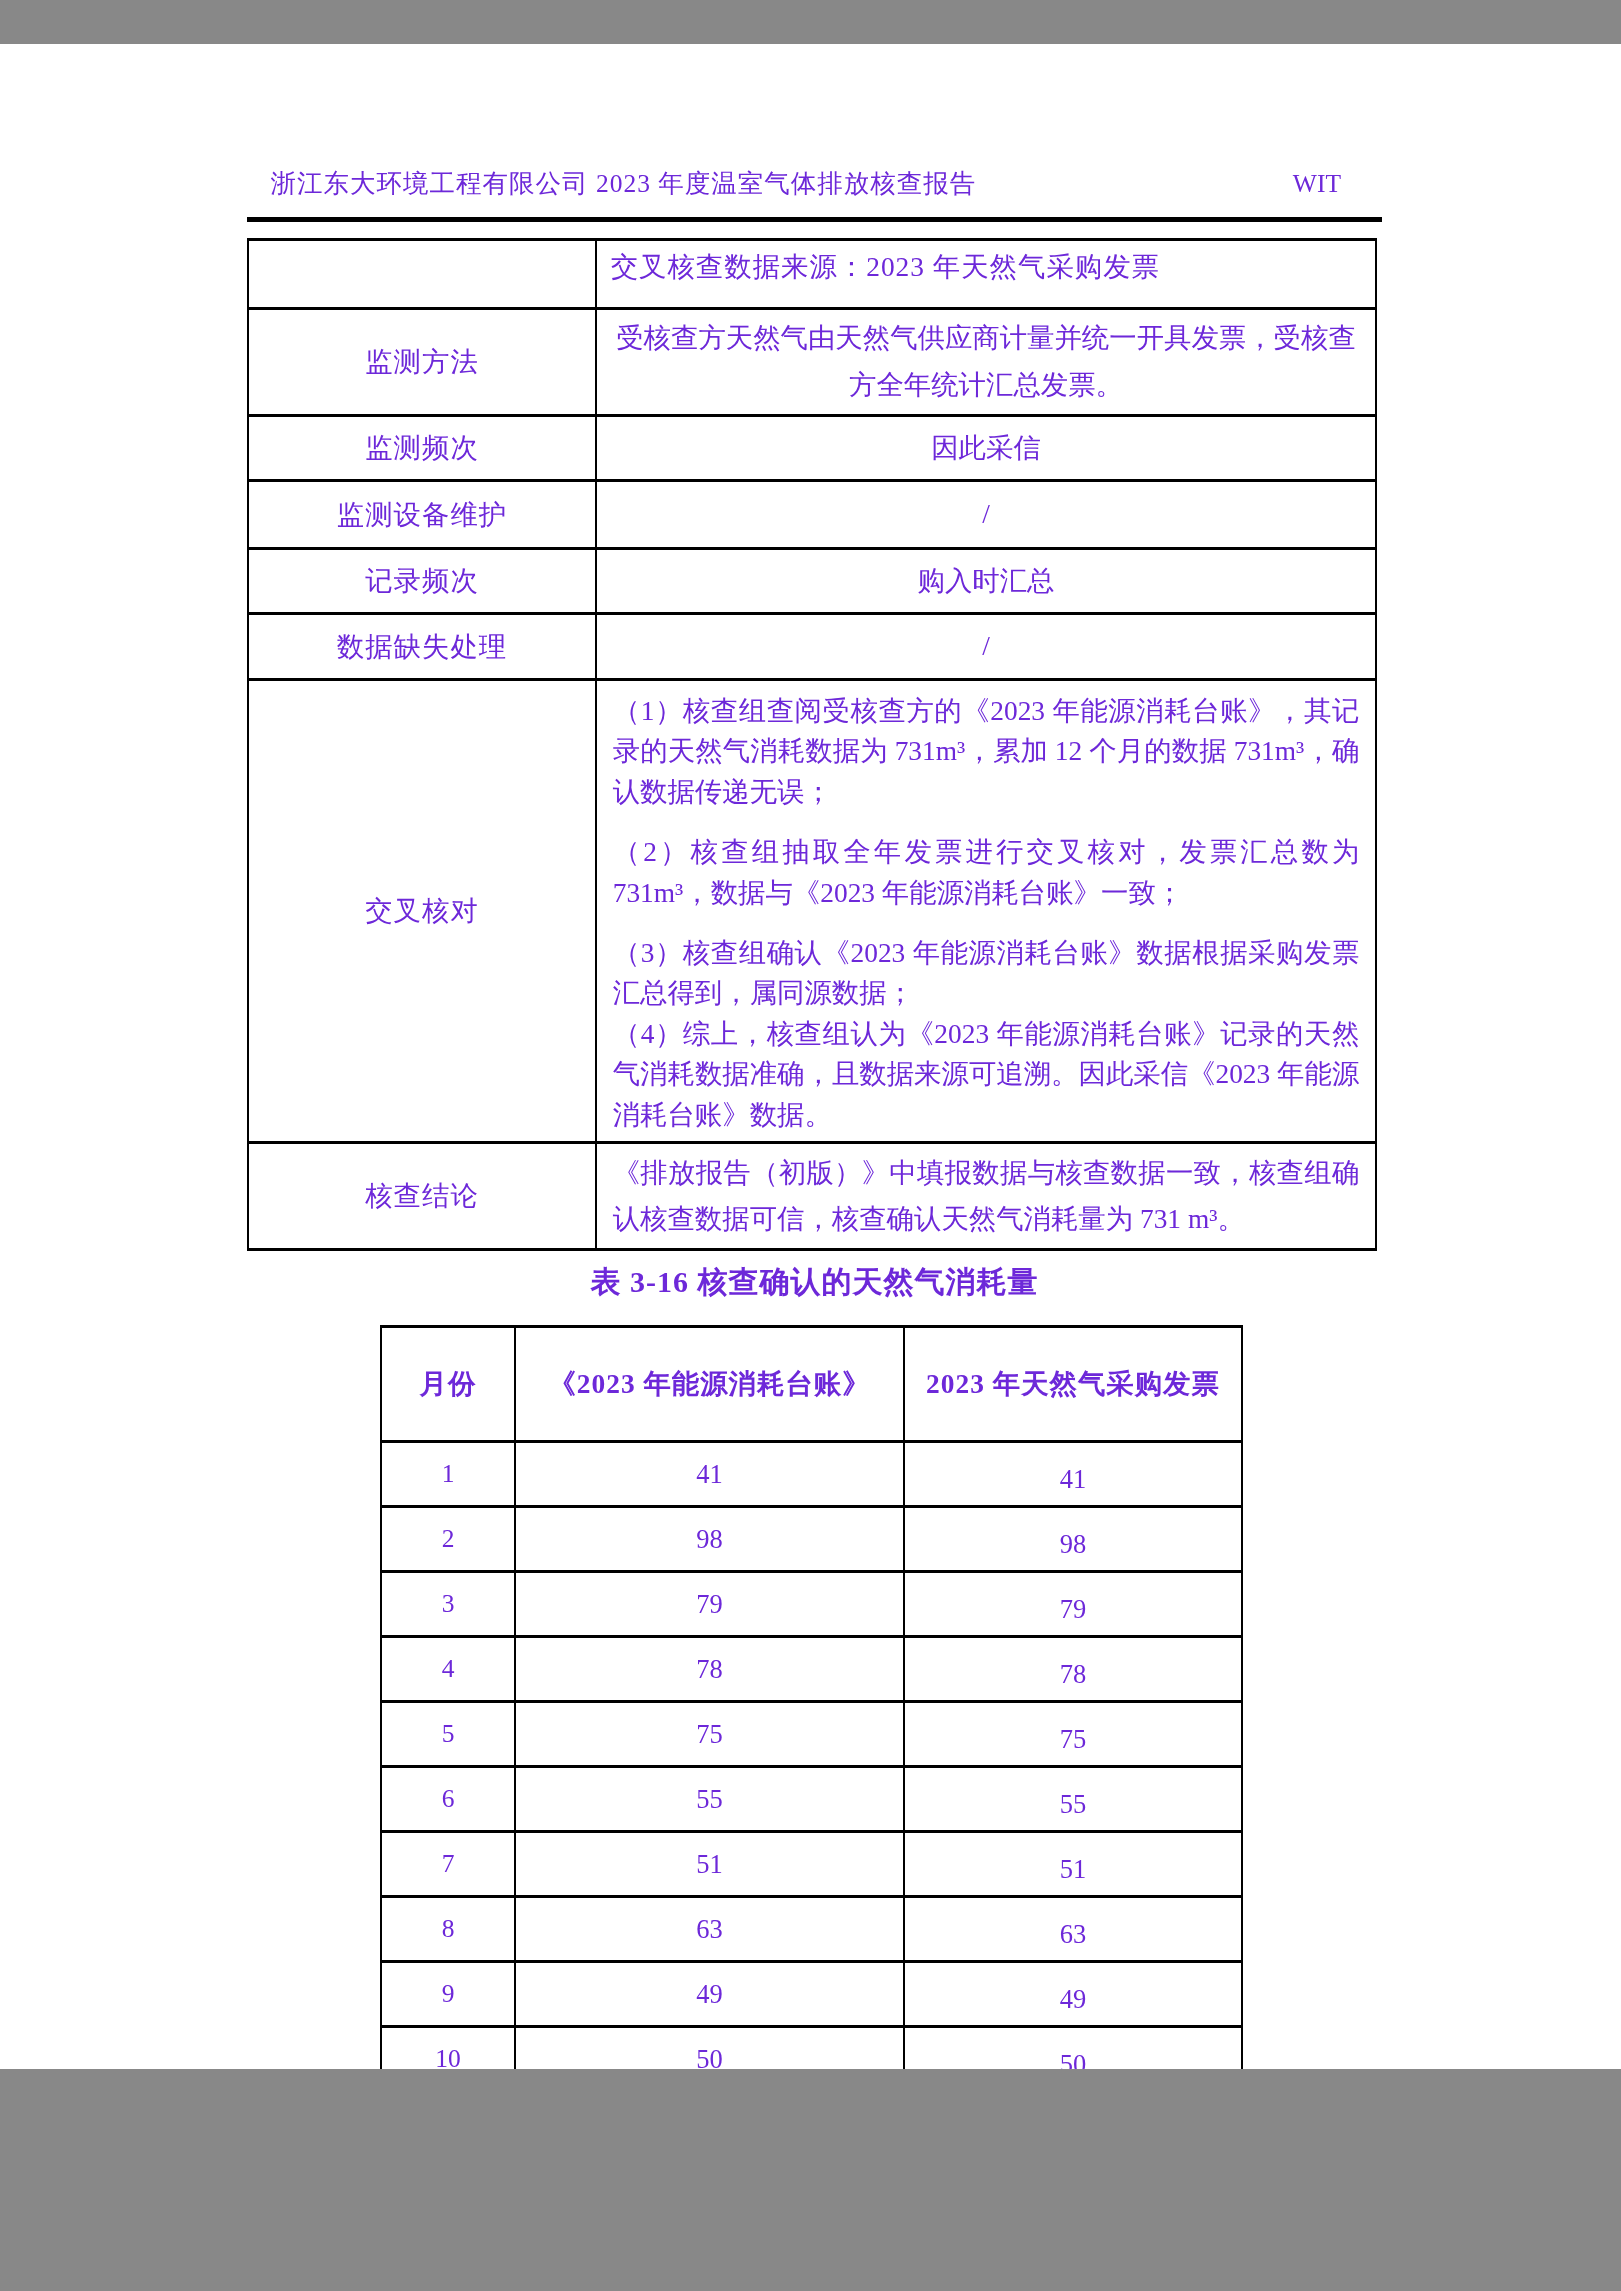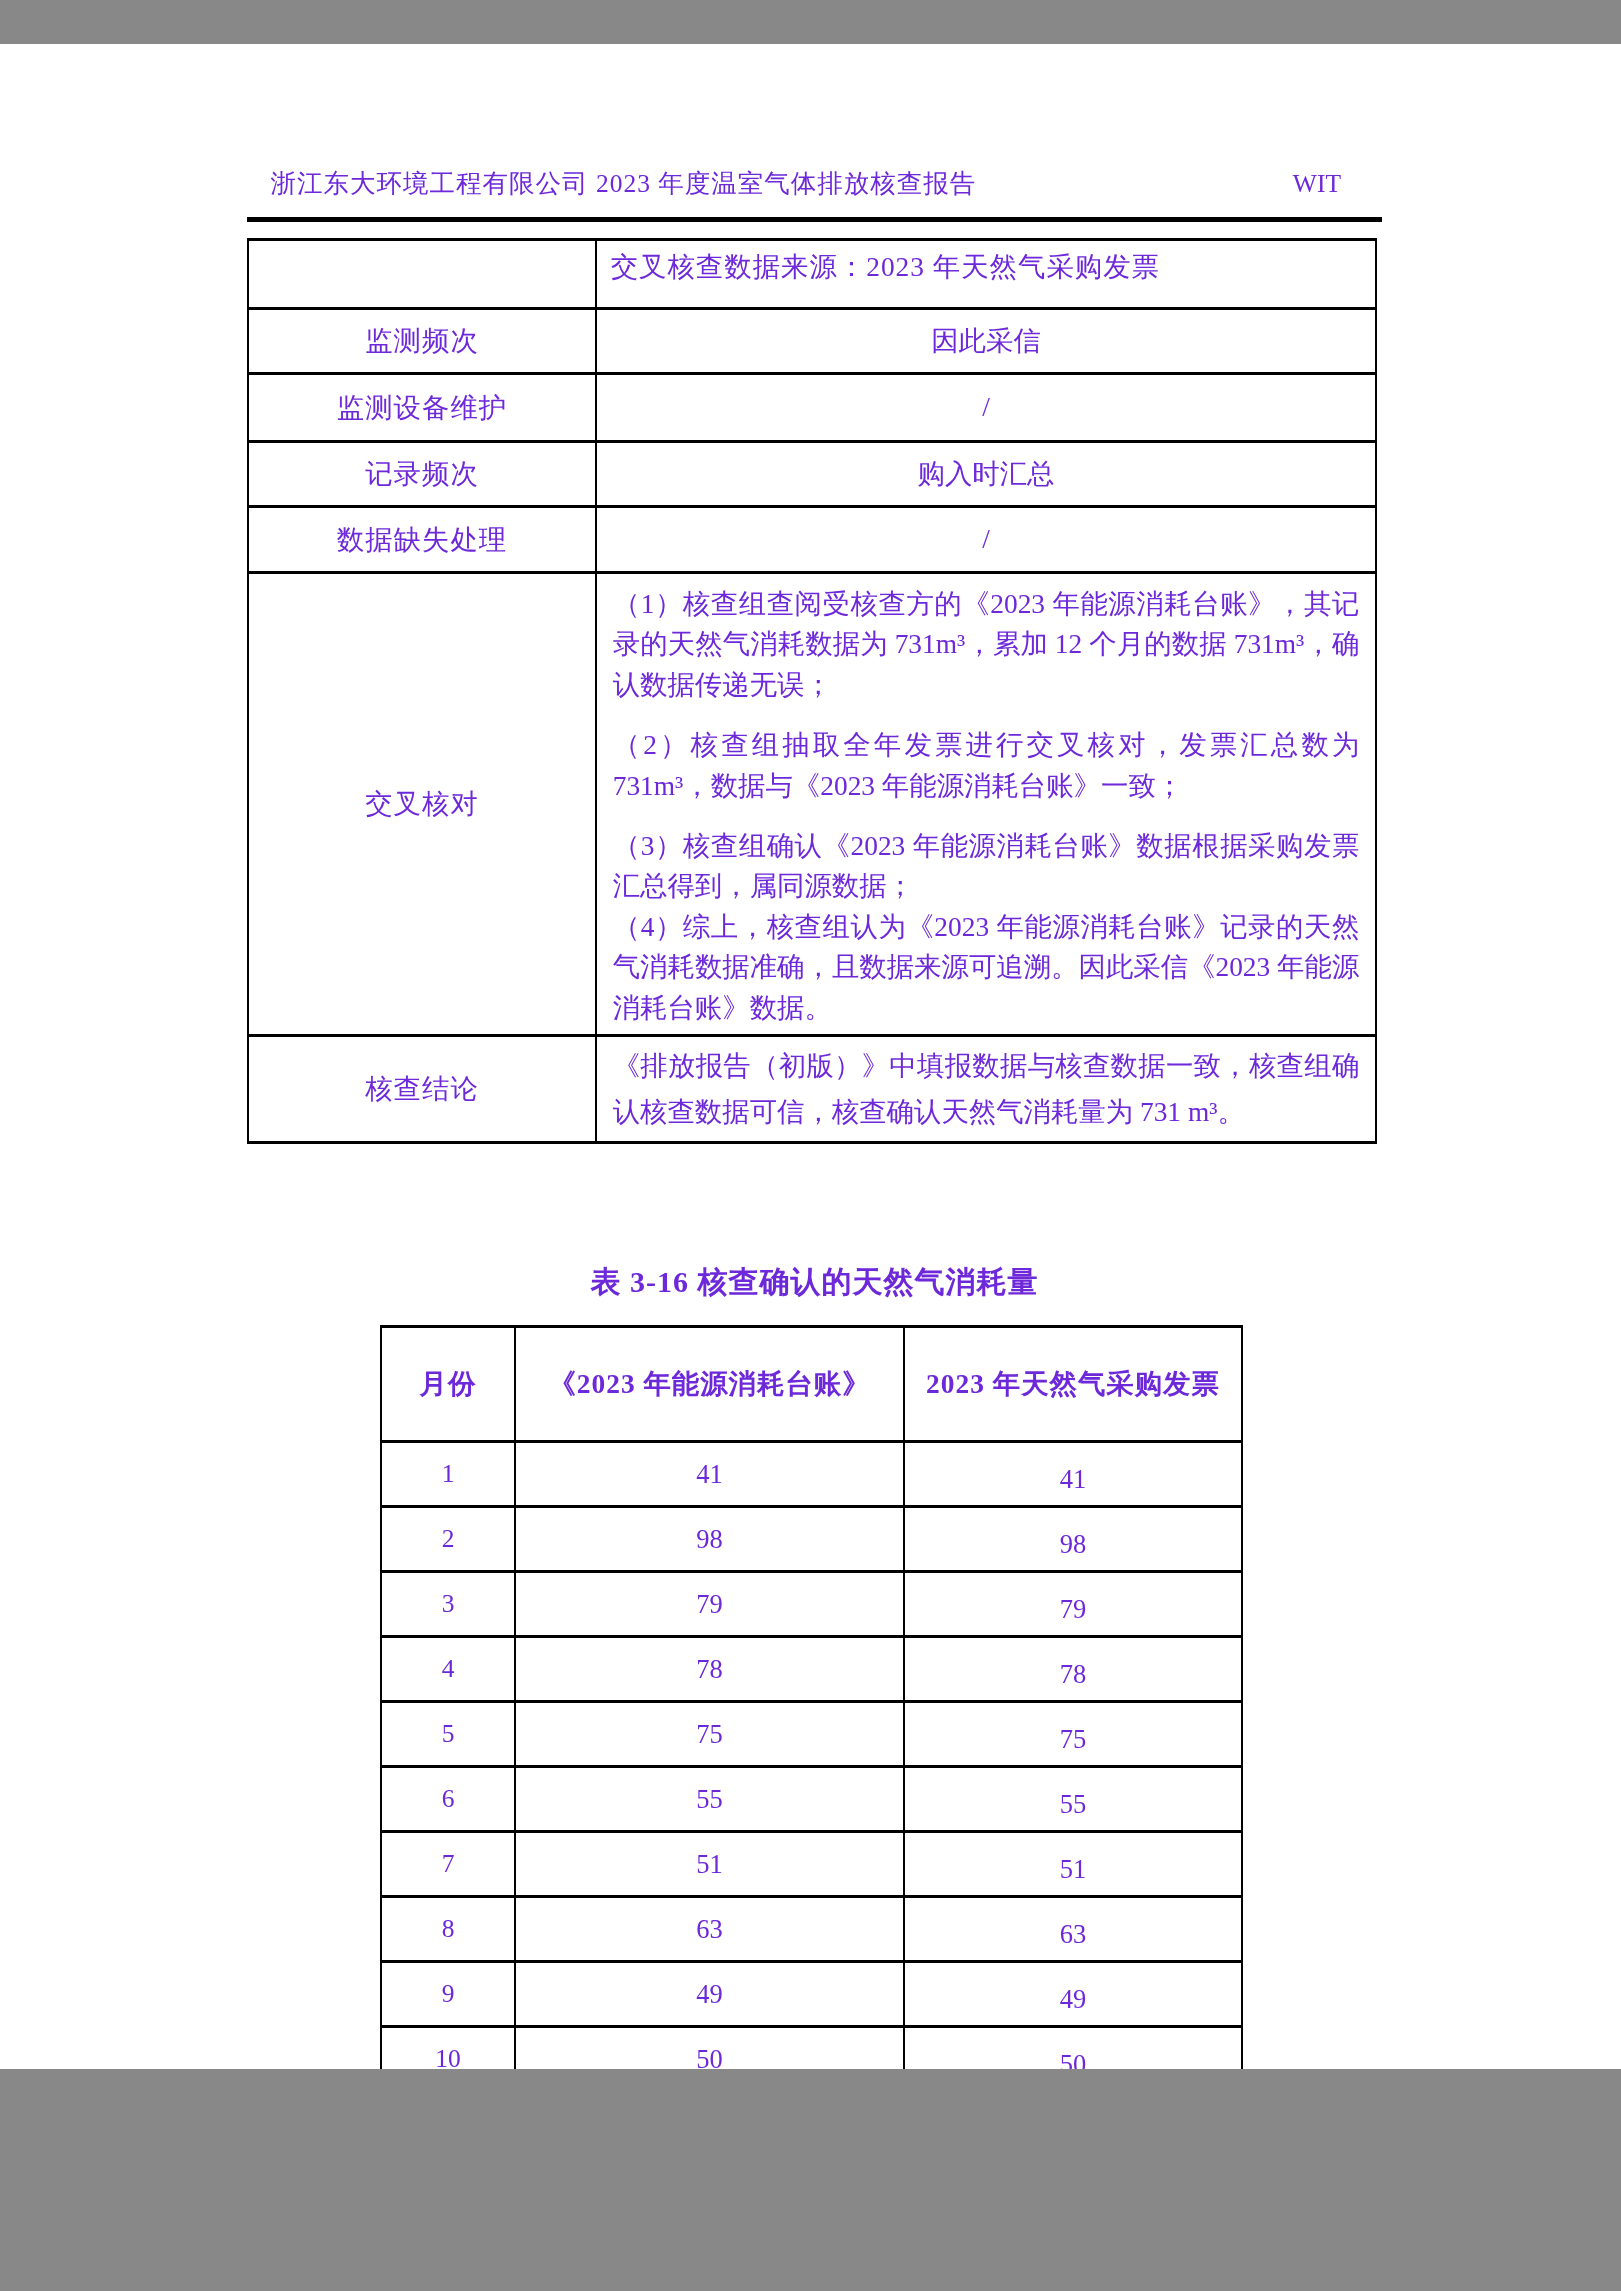--- a/index.html
+++ b/index.html
@@ -68,20 +68,24 @@
 
   <table class="t1">
     <colgroup>
         <col style="width:348px">
         <col style="width:780px">
       </colgroup>
     <tbody>
       <tr class="r1">
         <td class="lab"></td>
         <td class="val-topleft">交叉核查数据来源：2023 年天然气采购发票</td>
+      </tr>
+      <tr class="r2">
+        <td class="lab">监测方法</td>
+        <td class="val">受核查方天然气由天然气供应商计量并统一开具发票，受核查方全年统计汇总发票。</td>
       </tr>
       <tr class="r3">
         <td class="lab">监测频次</td>
         <td class="val">因此采信</td>
       </tr>
       <tr class="r4">
         <td class="lab">监测设备维护</td>
         <td class="val">/</td>
       </tr>
       <tr class="r5">

